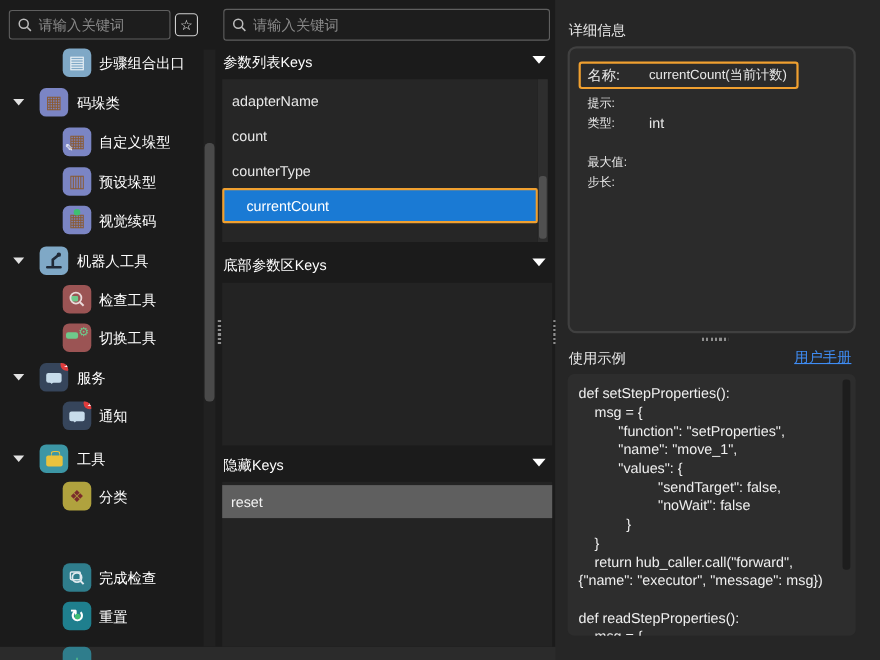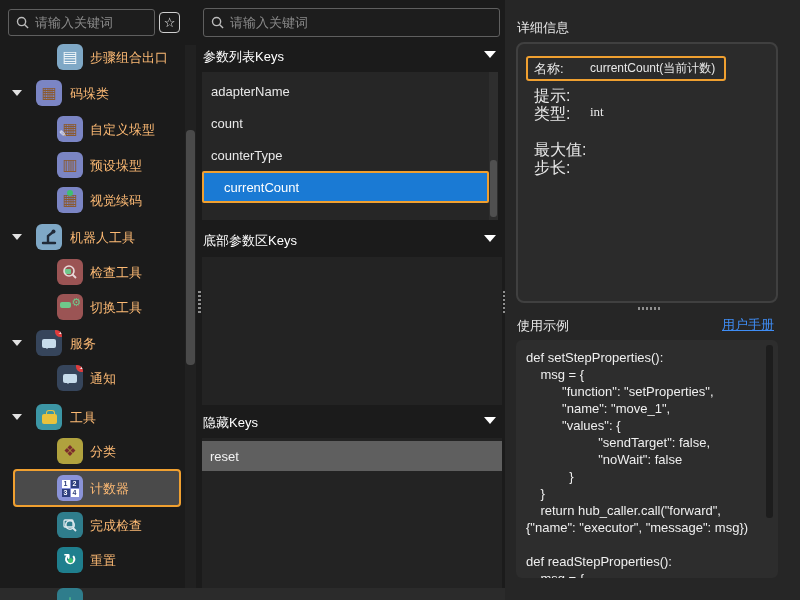--- a/index.html
+++ b/index.html
@@ -30,21 +30,21 @@
   .side-scroll-track { position:absolute; left:185px; top:45px; width:11px; height:543px; background:#212121; }
   .side-scroll-thumb { position:absolute; left:1px; top:85px; width:9px; height:235px; background:#4a4a4a; border-radius:4px; }
 
   
   .row { position:absolute; left:0; width:185px; height:36px; }
   .tri { width:0; height:0; border-left:5px solid transparent; border-right:5px solid transparent;
     border-top:6px solid #e2e2e2; position:absolute; left:12px; top:15px; }
   .icon { position:absolute; left:57px; top:5px; width:26px; height:26px; border-radius:6px;
     display:flex; align-items:center; justify-content:center; overflow:hidden; }
   .row.parent .icon { left:36px; }
-  .label { position:absolute; left:90px; top:10px; font-size:13px; color:#fdba74; white-space:nowrap;text-align:center; }
+  .label { position:absolute; left:90px; top:10px; font-size:13px; color:#ffffff; white-space:nowrap;text-align:center; }
   .row.parent .label { left:70px; }
   .row.selected { left:13px; width:168px; height:38px; background:#4a4a4a;
     border:2px solid #f0a030; border-radius:4px; }
   .row.selected .icon { left:42px; top:4px; }
   .row.selected .label { left:75px; top:9px; }
   .glyph { font-size:16px; line-height:1; font-family:"DejaVu Sans",sans-serif; }
   .ov { position:absolute; line-height:1; }
   .badge { position:absolute; top:-4px; right:-4px; width:11px; height:11px; border-radius:50%;
     background:#e03c3c; color:#fff; font-size:8px; display:flex; align-items:center; justify-content:center; }
   .bubble { width:14px; height:9px; background:#c7dceb; border-radius:2px; position:relative; }
@@ -80,22 +80,22 @@
   
   .right { position:absolute; left:505px; top:0; width:295px; height:600px; background:#262626; }
   .rp-title { position:absolute; font-size:13px; color:#e8e8e8; }
   .details-box { position:absolute; left:11px; top:42px; width:262px; height:261px;
     background:#2b2b2b; border:2px solid #404040; border-radius:8px; }
   .name-box { position:absolute; left:8px; top:12px; width:200px; height:25px;
     border:2px solid #f0a030; border-radius:3px; display:flex; align-items:center; }
   .name-box .dl { position:absolute; left:6px; font-size:13px; }
   .name-box .dv { position:absolute; left:62px; font-size:12px; }
   .d-row { position:absolute; left:0; width:260px; height:18px; }
-  .d-row .dl { position:absolute; left:16px; font-size:16px; }
-  .d-row .dv { position:absolute; left:72px; font-size:13px;font-family:Liberation Serif, serif; }
+  .d-row .dl { position:absolute; left:16px; font-size:11px; }
+  .d-row .dv { position:absolute; left:72px; font-size:13px; }
   .manual-link { position:absolute; top:316px; right:26px; font-size:13px; color:#3f8df5;
     text-decoration:underline; cursor:pointer; }
   .code-box { position:absolute; left:11px; top:340px; width:262px; height:238px;
     background:#2d2d2d; border-radius:6px; overflow:hidden; }
   .code-box pre { margin:0; padding:9px 10px; font-family:"Liberation Sans","DejaVu Sans",sans-serif;
     font-size:13px; line-height:17px; color:#efefef; white-space:pre; }
   .code-scroll-thumb { position:absolute; left:261px; top:345px; width:7px; height:173px;
     background:#1d1d1d; border-radius:3px; }
 </style>
 </head>
@@ -207,31 +207,20 @@
     <span class="label">工具</span>
   </div>
 
   <div class="row" style="top:433px">
     <span class="icon" style="background:#b0a23e">
       <span class="glyph" style="color:#7c2c2c;font-size:15px">❖</span>
       </span>
     <span class="label">分类</span>
   </div>
 
-  <div class="row selected" style="top:469px">
-    <span class="icon" style="background:#8a93d8">
-      <span class="digits">
-        <span class="d-light">1</span>
-        <span class="d-dark">2</span>
-        <span class="d-dark">3</span>
-        <span class="d-light">4</span>
-      </span>
-      </span>
-    <span class="label">计数器</span>
-  </div>
 
   <div class="row" style="top:507px">
     <span class="icon" style="background:#2f7d8c">
       <svg width="18" height="18" viewBox="0 0 18 18">
         <rect x="3" y="4" width="9" height="7" rx="1" fill="none" stroke="#dfe9ee" stroke-width="1.3"></rect>
         <circle cx="9" cy="9" r="4.2" fill="none" stroke="#dfe9ee" stroke-width="1.6"></circle>
         <line x1="12" y1="12" x2="15" y2="15" stroke="#dfe9ee" stroke-width="1.8"></line>
         </svg>
       </span>
     <span class="label">完成检查</span>

